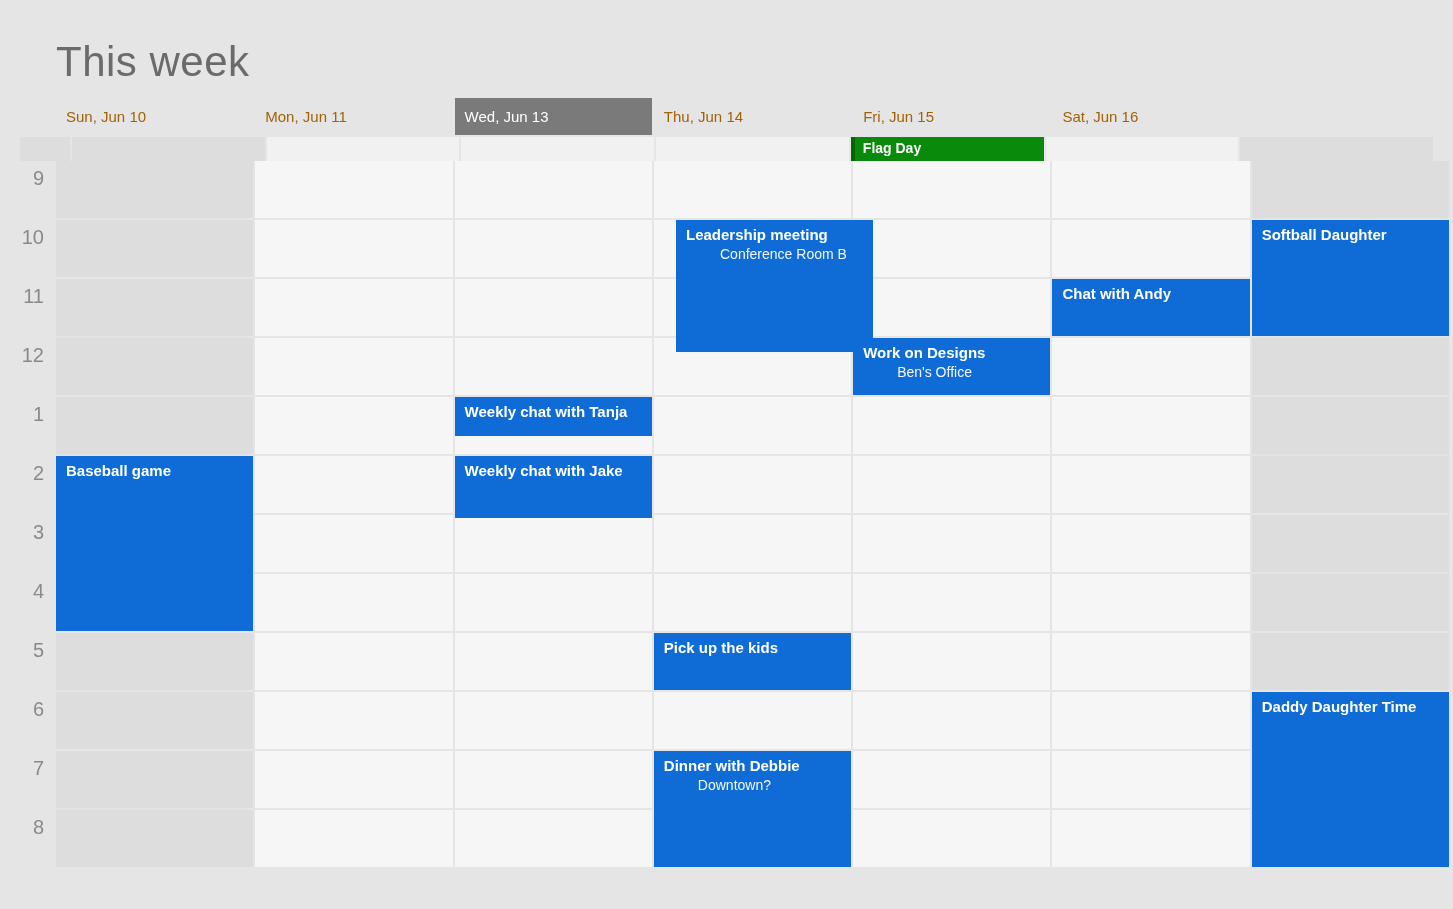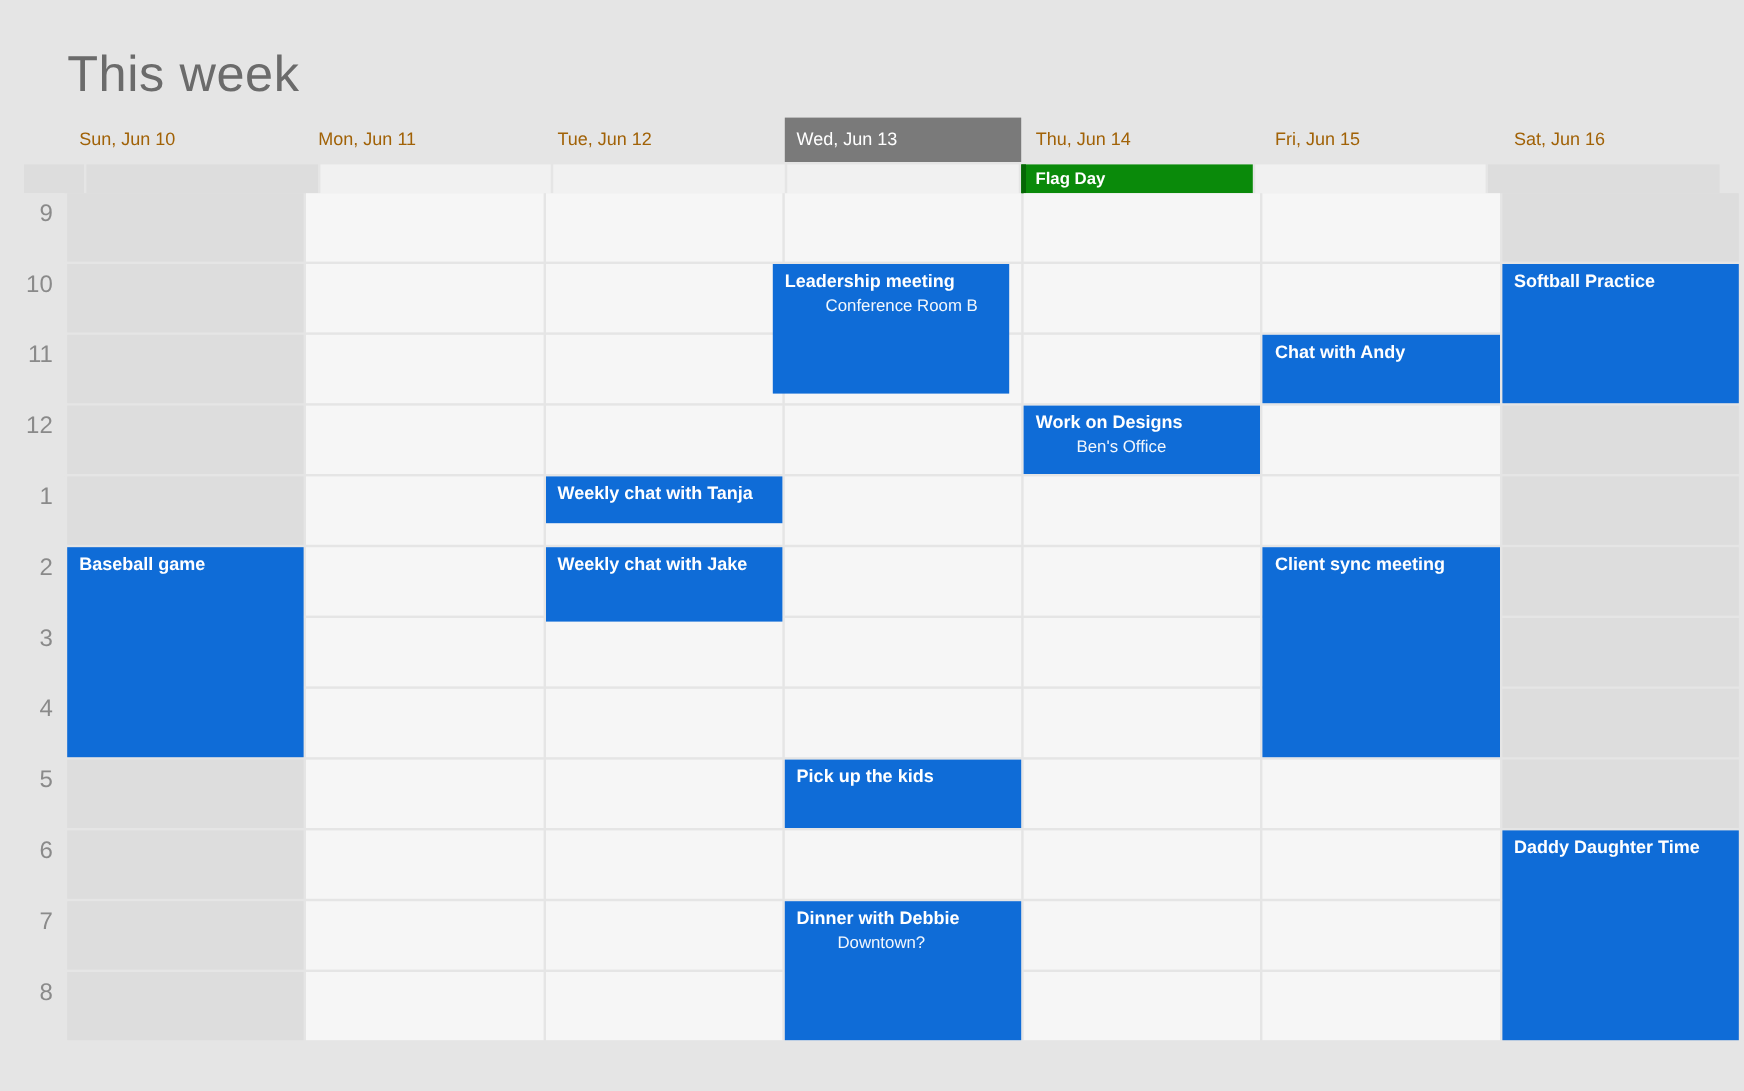--- a/index.html
+++ b/index.html
@@ -129,21 +129,20 @@
 
 <div class="app">
   <h1 class="title">This week</h1>
 
   <div class="calendar">
 
     <div class="day-headers" id="day-headers">
       <div class="time-gutter-header"></div>
     <div class="day-header">Sun, Jun 10</div>
         <div class="day-header">Mon, Jun 11</div>
-        <div class="day-header">Tue, Jun 12</div>
         <div class="day-header today">Wed, Jun 13</div>
         <div class="day-header">Thu, Jun 14</div>
         <div class="day-header">Fri, Jun 15</div>
         <div class="day-header">Sat, Jun 16</div>
       </div>
 
     <div class="allday-row" id="allday-row">
       <div class="allday-gutter"></div>
     <div class="allday-cell weekend"></div>
         <div class="allday-cell"></div>
@@ -258,43 +257,40 @@
       <div class="events-layer" id="events-layer">
           <div class="event" style="left: 52px; width: 197.286px; top: 295px; height: 175px;">
             <span class="etitle">Baseball game</span>
           </div>
           <div class="event" style="left: 450.571px; width: 197.286px; top: 236px; height: 39px;">
             <span class="etitle">Weekly chat with Tanja</span>
           </div>
           <div class="event" style="left: 450.571px; width: 197.286px; top: 295px; height: 62px;">
             <span class="etitle">Weekly chat with Jake</span>
           </div>
-          <div class="event" style="left: 640px; width: 197.286px; top: 59px; height: 108px;">
+          <div class="event" style="left: 672px; width: 197.286px; top: 59px; height: 132px;">
             <span class="etitle">Leadership meeting</span>
             <span class="eloc">Conference Room B</span>
           </div>
           <div class="event" style="left: 649.857px; width: 197.286px; top: 472px; height: 57px;">
             <span class="etitle">Pick up the kids</span>
           </div>
           <div class="event" style="left: 649.857px; width: 197.286px; top: 590px; height: 116px;">
             <span class="etitle">Dinner with Debbie</span>
             <span class="eloc">Downtown?</span>
           </div>
           <div class="event" style="left: 849.143px; width: 197.286px; top: 177px; height: 57px;">
             <span class="etitle">Work on Designs</span>
             <span class="eloc">Ben's Office</span>
           </div>
           <div class="event" style="left: 1048.43px; width: 197.286px; top: 118px; height: 57px;">
             <span class="etitle">Chat with Andy</span>
           </div>
-          <div class="event" style="left: 1048.43px; width: 197.286px; top: 295px; height: 175px;">
-            <span class="etitle">Client sync meeting</span>
-          </div>
           <div class="event" style="left: 1247.71px; width: 197.286px; top: 59px; height: 116px;">
-            <span class="etitle">Softball Practice</span>
+            <span class="etitle">Softball Daughter</span>
           </div>
           <div class="event" style="left: 1247.71px; width: 197.286px; top: 531px; height: 175px;">
             <span class="etitle">Daddy Daughter Time</span>
           </div>
         </div>
     </div>
 
   </div>
 </div>
 

